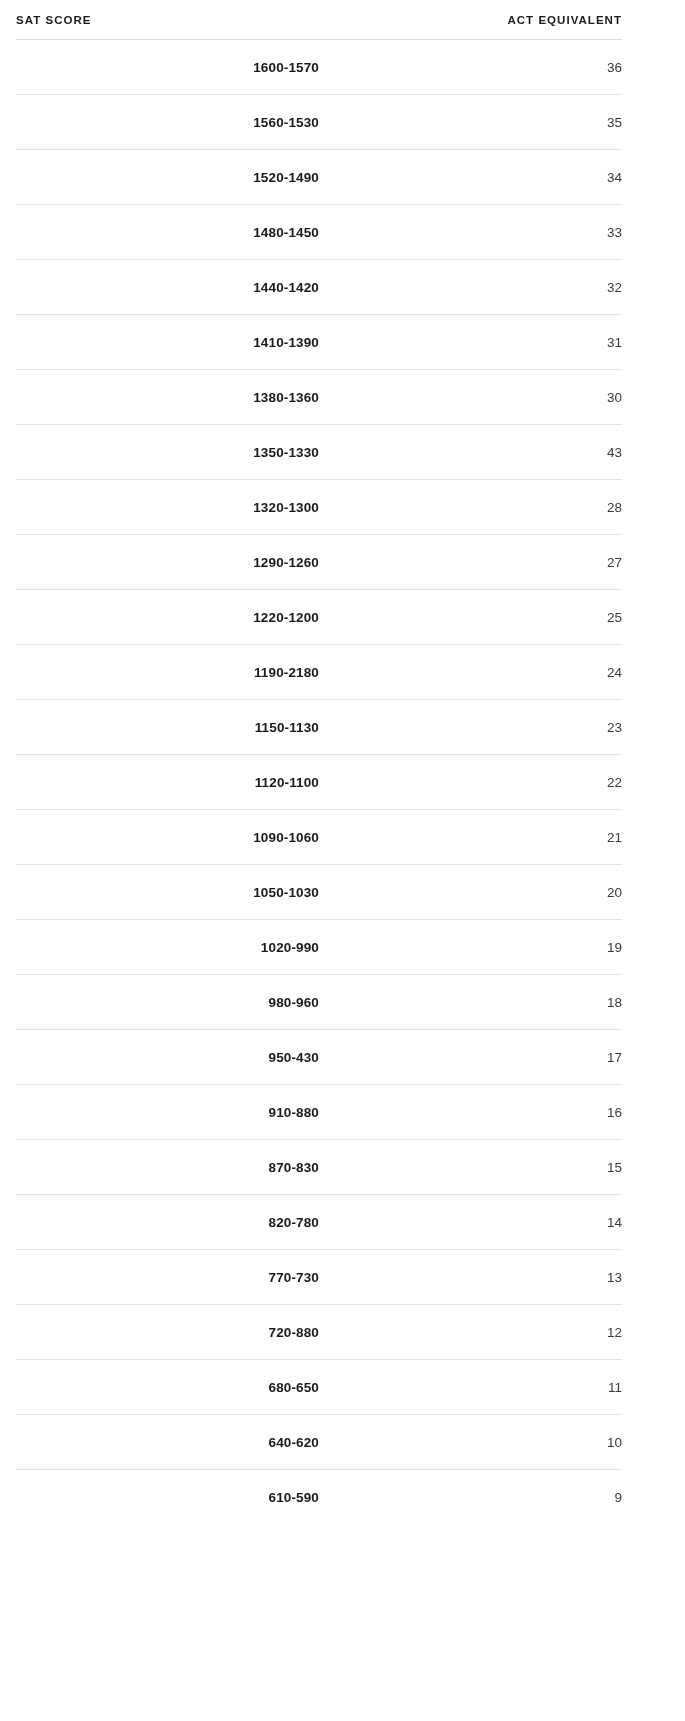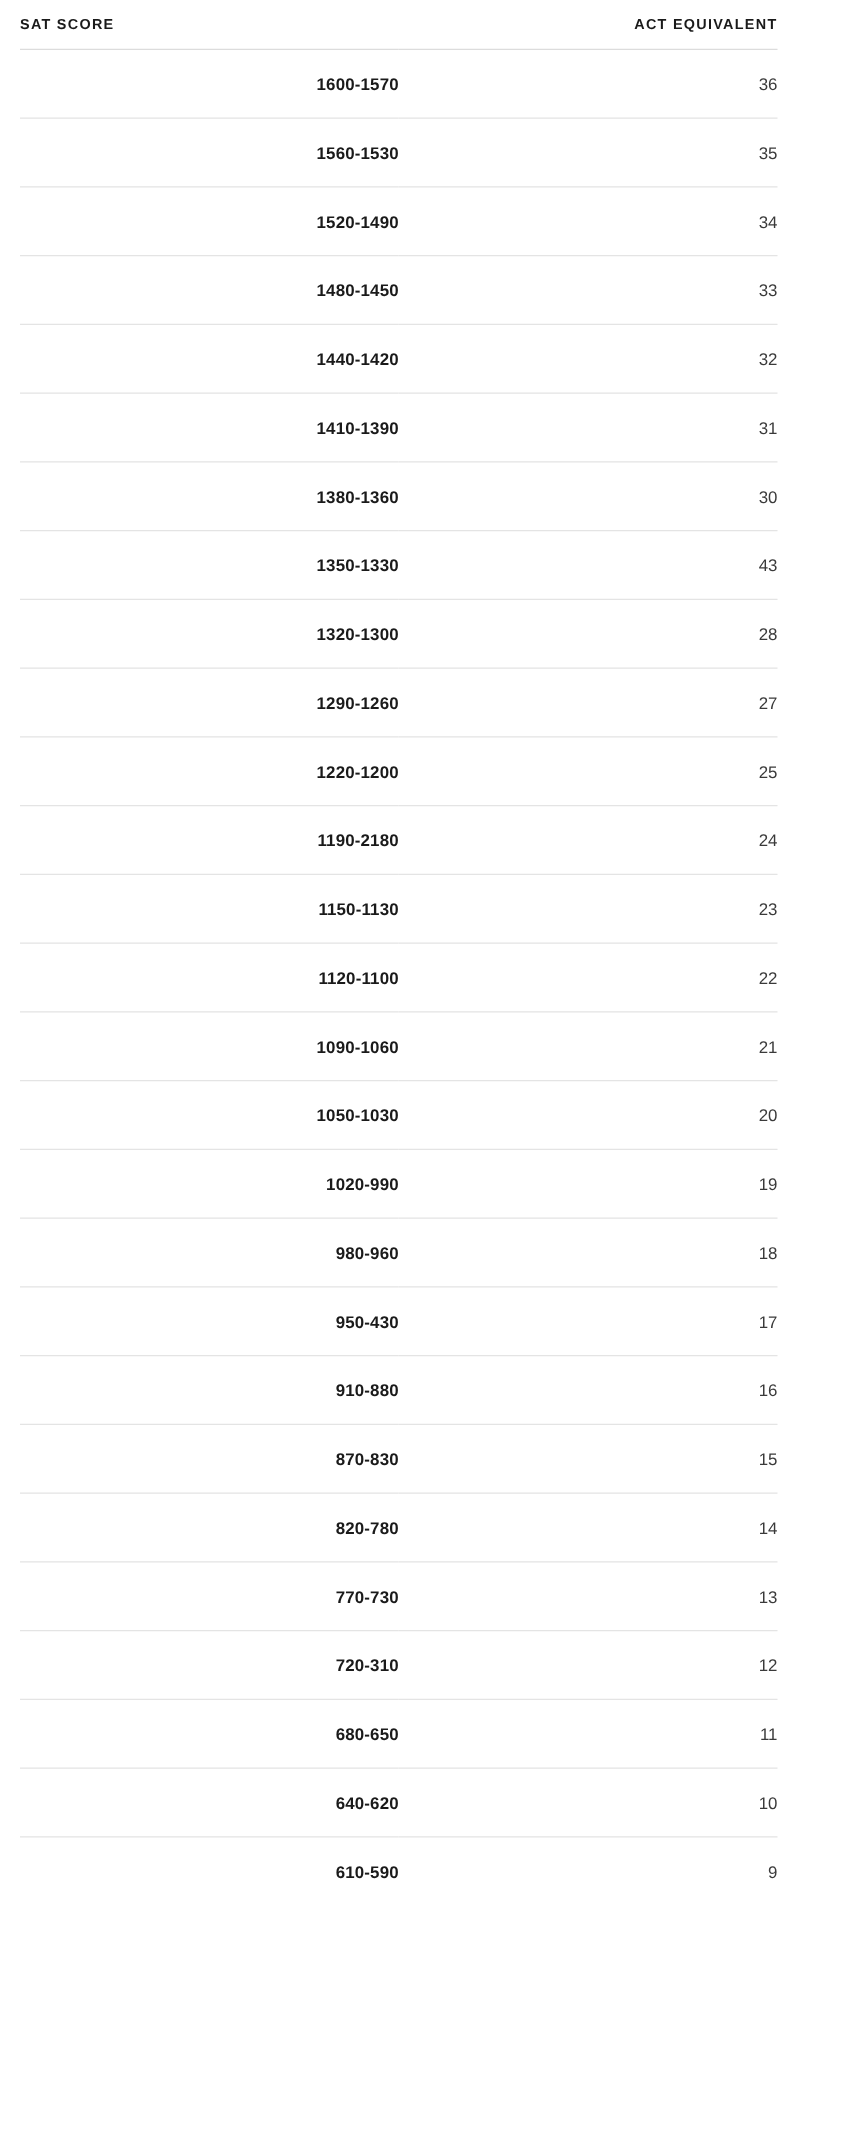--- a/index.html
+++ b/index.html
@@ -159,21 +159,21 @@
         </tr>
         <tr>
           <td class="cell-sat">820-780</td>
           <td class="cell-act">14</td>
         </tr>
         <tr>
           <td class="cell-sat">770-730</td>
           <td class="cell-act">13</td>
         </tr>
         <tr>
-          <td class="cell-sat">720-310</td>
+          <td class="cell-sat">720-880</td>
           <td class="cell-act">12</td>
         </tr>
         <tr>
           <td class="cell-sat">680-650</td>
           <td class="cell-act">11</td>
         </tr>
         <tr>
           <td class="cell-sat">640-620</td>
           <td class="cell-act">10</td>
         </tr>

